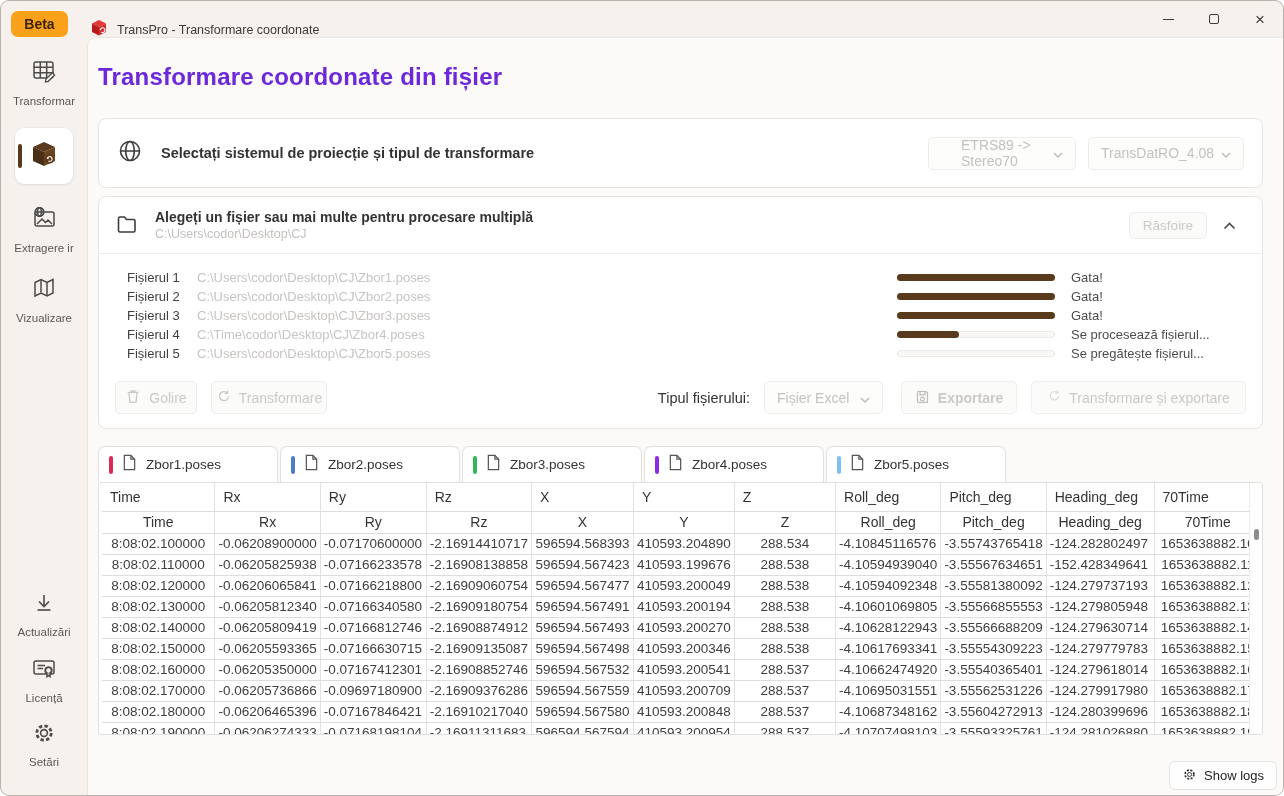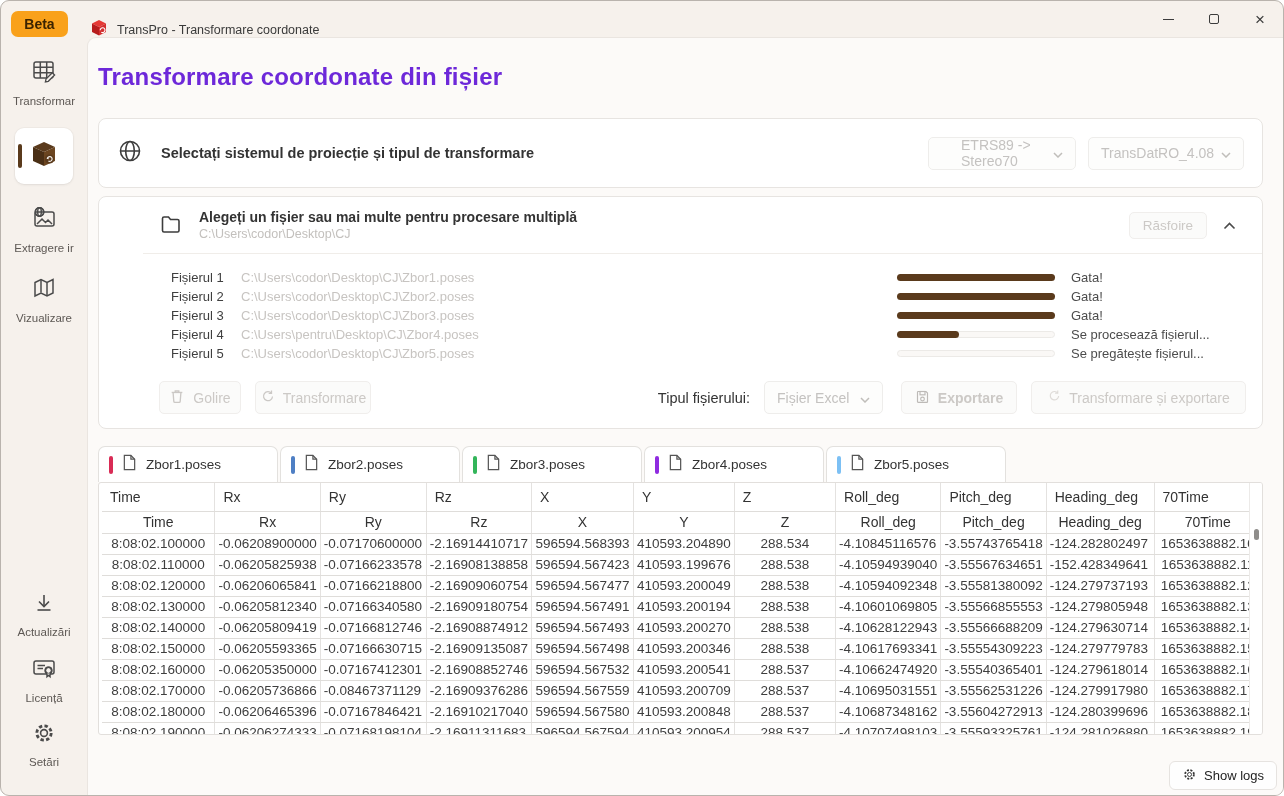--- a/index.html
+++ b/index.html
@@ -23,21 +23,21 @@
   .side-label{font-size:11.5px;color:#5d5854;margin-top:7px;max-width:78px;white-space:nowrap;overflow:hidden;}
   .sel-box{width:58px;height:56px;background:#fff;border-radius:9px;box-shadow:0 1px 3px rgba(0,0,0,.07),0 0 0 1px rgba(0,0,0,.025);display:flex;align-items:center;justify-content:center;position:relative;}
   .sel-pill{position:absolute;left:3px;top:50%;transform:translateY(-50%);width:4px;height:24px;border-radius:2px;background:#5a3a1c;}
   .side-bottom{margin-top:auto;padding-bottom:10px;width:100%;display:flex;flex-direction:column;align-items:center;}
   .side-bottom .side-item{margin-top:0;margin-bottom:17px;}
 
   
   .content{position:absolute;top:36px;left:86px;right:0;bottom:0;background:#fcfaf8;border-top-left-radius:9px;border-top:1px solid #eae5e0;border-left:1px solid #eae5e0;overflow:hidden;}
   .page-title{margin:25px 0 0 10px;font-size:24px;font-weight:700;color:#6d28d9;letter-spacing:.2px;}
 
-  .card{background:#fff;border:1px solid #e7e4e1;border-radius:8px;margin-left:10px;margin-right:20px;padding-left:44px;}
+  .card{background:#fff;border:1px solid #e7e4e1;border-radius:8px;margin-left:10px;margin-right:20px;}
   .card1{margin-top:27px;height:70px;display:flex;align-items:center;padding:0 18px;}
   .card1-title{font-weight:bold;font-size:14.5px;color:#333;margin-left:18px;}
   .dd{height:33px;border:1px solid #eeedeb;border-radius:5px;background:#fdfdfc;display:flex;align-items:center;justify-content:space-between;padding:0 12px;color:#c4c2c0;font-size:14px;cursor:default;}
   .dd-sys{width:148px;margin-left:auto;padding-left:32px;}
   .dd-meth{width:156px;margin-left:12px;}
 
   .card2{margin-top:8px;}
   .card2-head{display:flex;align-items:center;padding:12px 14px 12px 16px;}
   .fp-titles{margin-left:16px;}
   .fp-title{font-weight:bold;font-size:14px;color:#333;}
@@ -252,21 +252,21 @@
           <div class="file-row">
       <span class="file-label">Fișierul 3</span>
       <span class="file-path">C:\Users\codor\Desktop\CJ\Zbor3.poses</span>
       <span class="file-bar">
               <span class="fill" style="width:calc(100% + 2px)"></span>
             </span>
       <span class="file-status">Gata!</span>
     </div>
           <div class="file-row">
       <span class="file-label">Fișierul 4</span>
-      <span class="file-path">C:\Users\pentru\Desktop\CJ\Zbor4.poses</span>
+      <span class="file-path">C:\Time\codor\Desktop\CJ\Zbor4.poses</span>
       <span class="file-bar">
               <span class="fill" style="width:calc(40% + 0px)"></span>
             </span>
       <span class="file-status">Se procesează fișierul...</span>
     </div>
           <div class="file-row">
       <span class="file-label">Fișierul 5</span>
       <span class="file-path">C:\Users\codor\Desktop\CJ\Zbor5.poses</span>
       <span class="file-bar"></span>
       <span class="file-status">Se pregătește fișierul...</span>
@@ -487,21 +487,21 @@
               <td class="c">410593.200541</td>
               <td class="c">288.537</td>
               <td class="l">-4.10662474920</td>
               <td class="l">-3.55540365401</td>
               <td class="l">-124.279618014</td>
               <td class="c">1653638882.16</td>
             </tr>
             <tr>
               <td class="c">8:08:02.170000</td>
               <td class="l">-0.06205736866</td>
-              <td class="l">-0.08467371129</td>
+              <td class="l">-0.09697180900</td>
               <td class="l">-2.16909376286</td>
               <td class="c">596594.567559</td>
               <td class="c">410593.200709</td>
               <td class="c">288.537</td>
               <td class="l">-4.10695031551</td>
               <td class="l">-3.55562531226</td>
               <td class="l">-124.279917980</td>
               <td class="c">1653638882.17</td>
             </tr>
             <tr>

